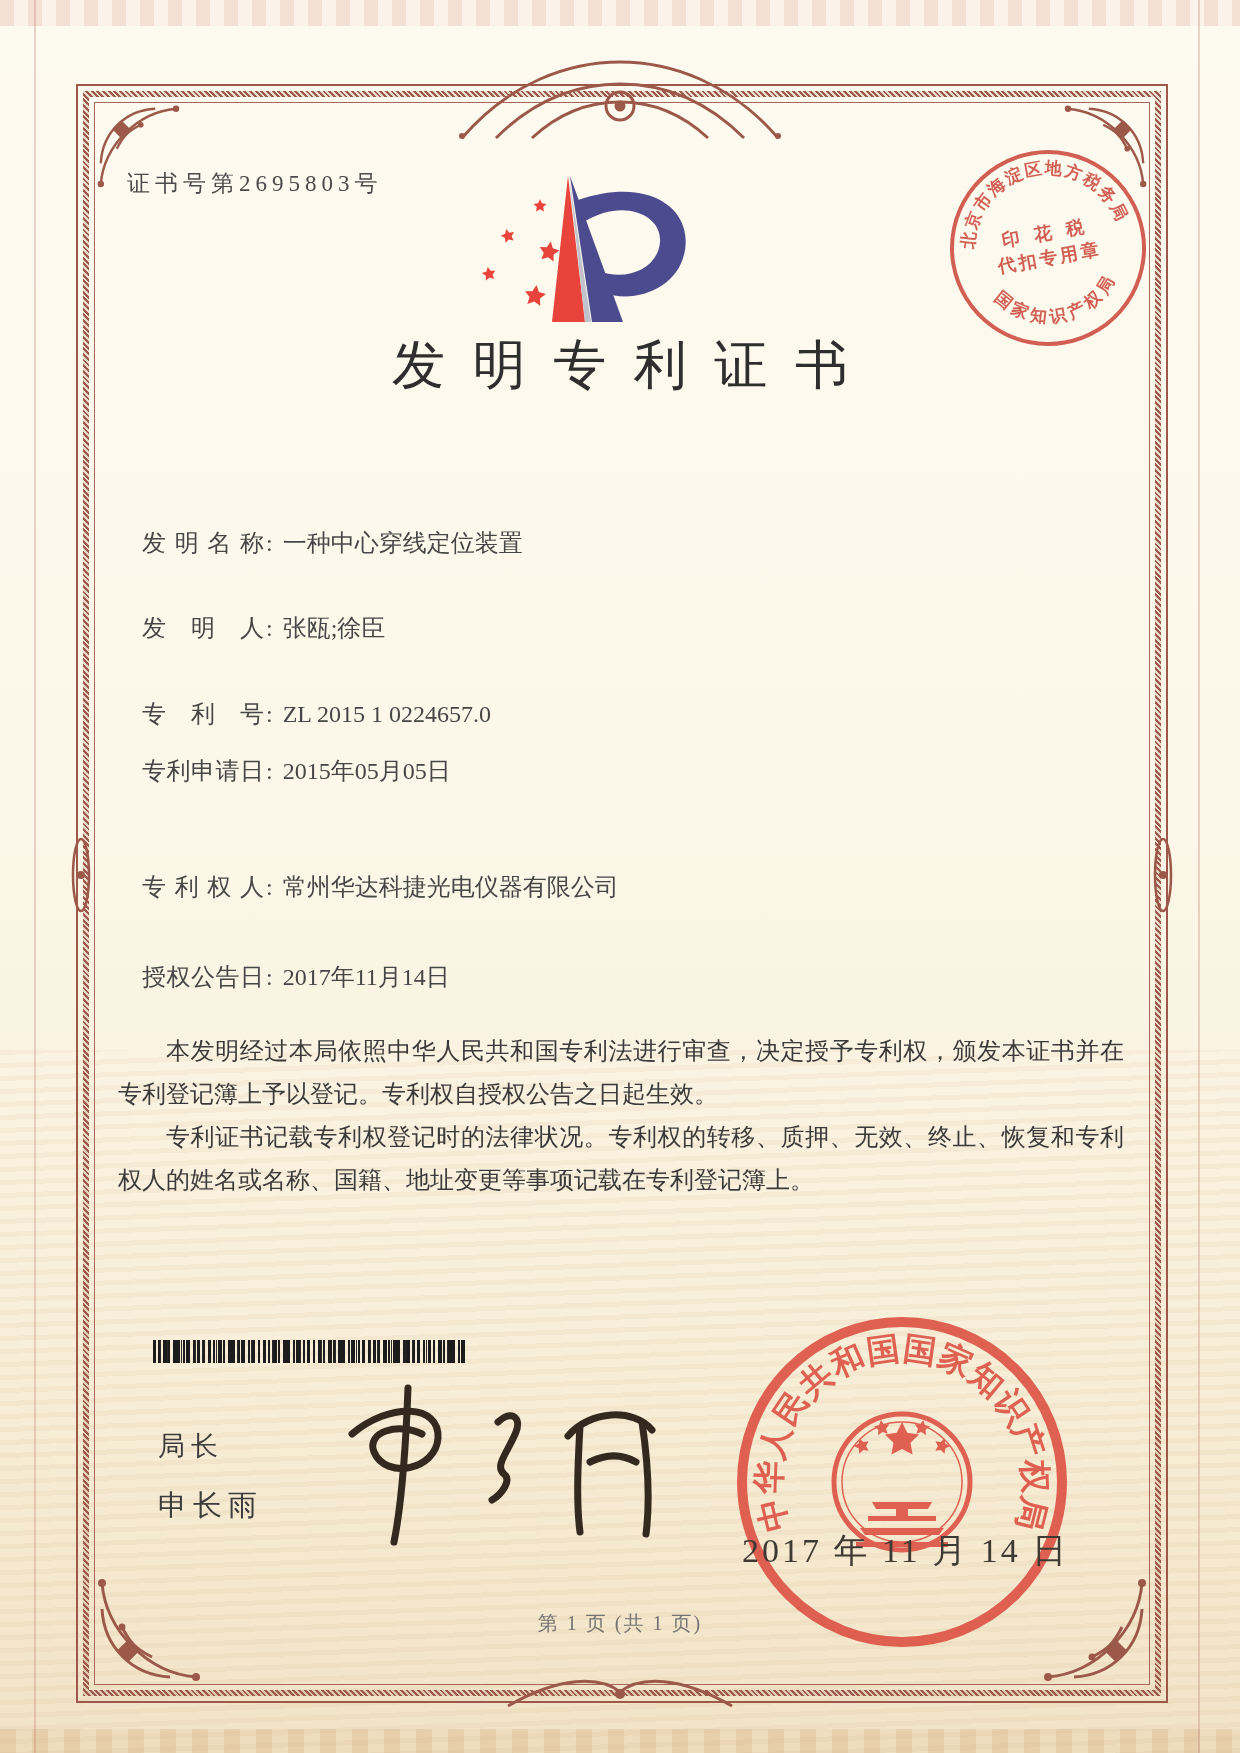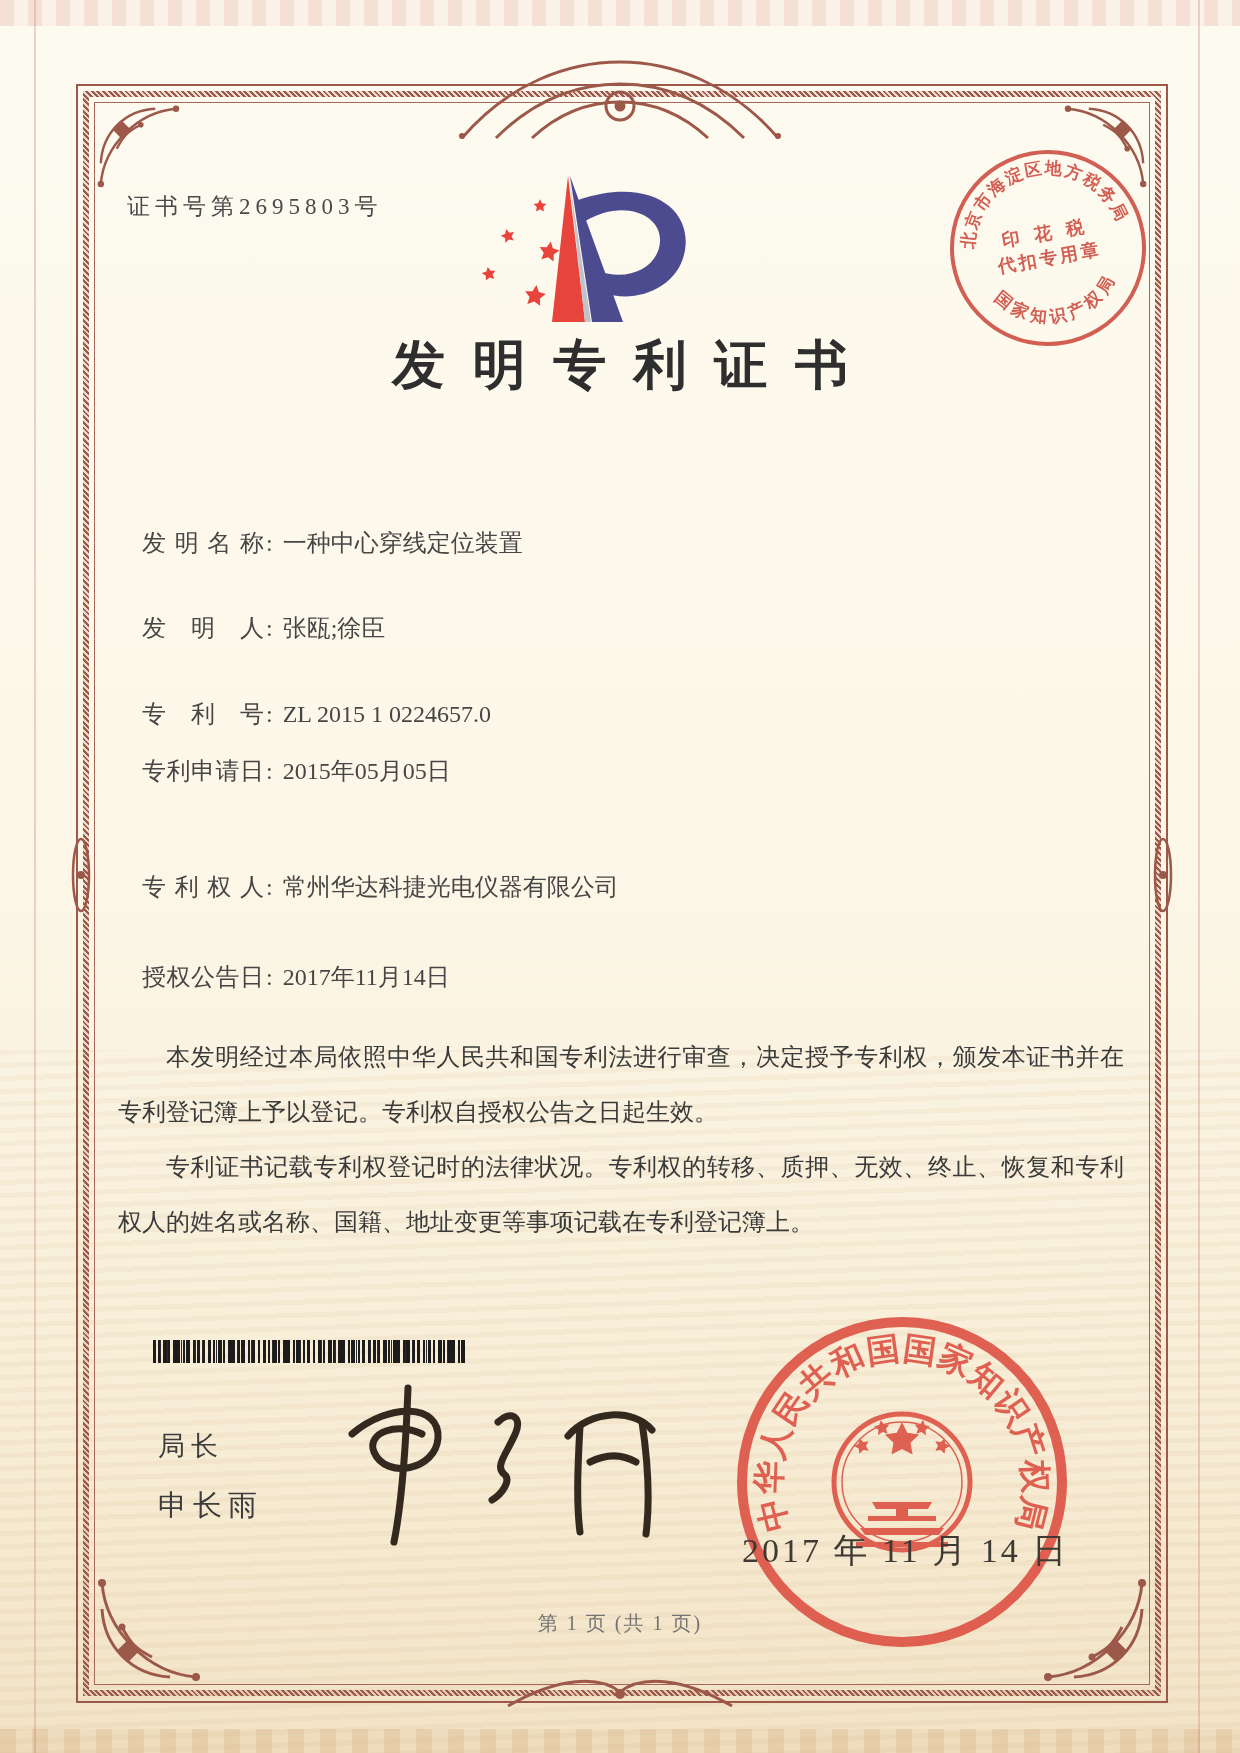--- a/index.html
+++ b/index.html
@@ -16,27 +16,27 @@
   .paper-wave{position:absolute;left:0;right:0;top:1050px;bottom:0;pointer-events:none;
     background:repeating-linear-gradient(178deg,rgba(206,170,124,.10) 0 5px,rgba(255,255,255,0) 5px 13px);}
   
   .f1,.f2,.f3{position:absolute;pointer-events:none;}
   .f1{left:76px;right:72px;top:84px;bottom:50px;border:2px solid #9c5849;}
   .f2{left:83px;right:79px;top:91px;bottom:57px;border:6px solid transparent;
       border-image:repeating-linear-gradient(45deg,#9c5849 0 2px,rgba(156,88,73,.18) 2px 4px) 6;}
   .f3{left:94px;right:90px;top:102px;bottom:68px;border:1px solid #a8655a;}
   .orn{position:absolute;color:#9c5849;pointer-events:none;}
   
-  .cert-no{position:absolute;left:127px;top:168px;font-size:23px;letter-spacing:5px;color:#4a4a4a;margin-top:23px;}
-  .title{position:absolute;left:0;right:0;top:330px;text-align:center;font-size:53px;font-weight:700;
+  .cert-no{position:absolute;left:127px;top:168px;font-size:23px;letter-spacing:5px;color:#4a4a4a;}
+  .title{position:absolute;left:0;right:0;top:330px;text-align:center;font-size:53px;font-weight:400;
          color:#2e2e2e;letter-spacing:.52em;text-indent:.52em;}
   .field{position:absolute;left:142px;font-size:24px;color:#464646;white-space:nowrap;}
   .flabel{display:inline-block;width:122px;text-align:justify;text-align-last:justify;}
   .fcolon{display:inline-block;margin:0 10px 0 2px;}
-  .paras{position:absolute;left:118px;width:1006px;top:1030px;font-size:24px;line-height:55px;
+  .paras{position:absolute;left:118px;width:1006px;top:1030px;font-size:24px;line-height:43px;
          color:#3a3a3a;text-align:justify;}
   .paras p{margin:0;text-indent:2em;}
   .barcode{position:absolute;left:153px;top:1340px;width:312px;height:23px;
     background:
       repeating-linear-gradient(90deg,#1c1c1c 0 2px,transparent 2px 5px),
       repeating-linear-gradient(90deg,#1c1c1c 0 3px,transparent 3px 11px),
       repeating-linear-gradient(90deg,#2a2a2a 0 1px,transparent 1px 7px);}
   .director-label{position:absolute;left:158px;top:1428px;font-size:27px;color:#3c3c3c;letter-spacing:6px;}
   .director-name{position:absolute;left:158px;top:1486px;font-size:29px;color:#3c3c3c;letter-spacing:6px;}
   .issue-date{position:absolute;left:742px;top:1528px;font-size:34px;color:#3f3933;letter-spacing:3px;z-index:5;}

